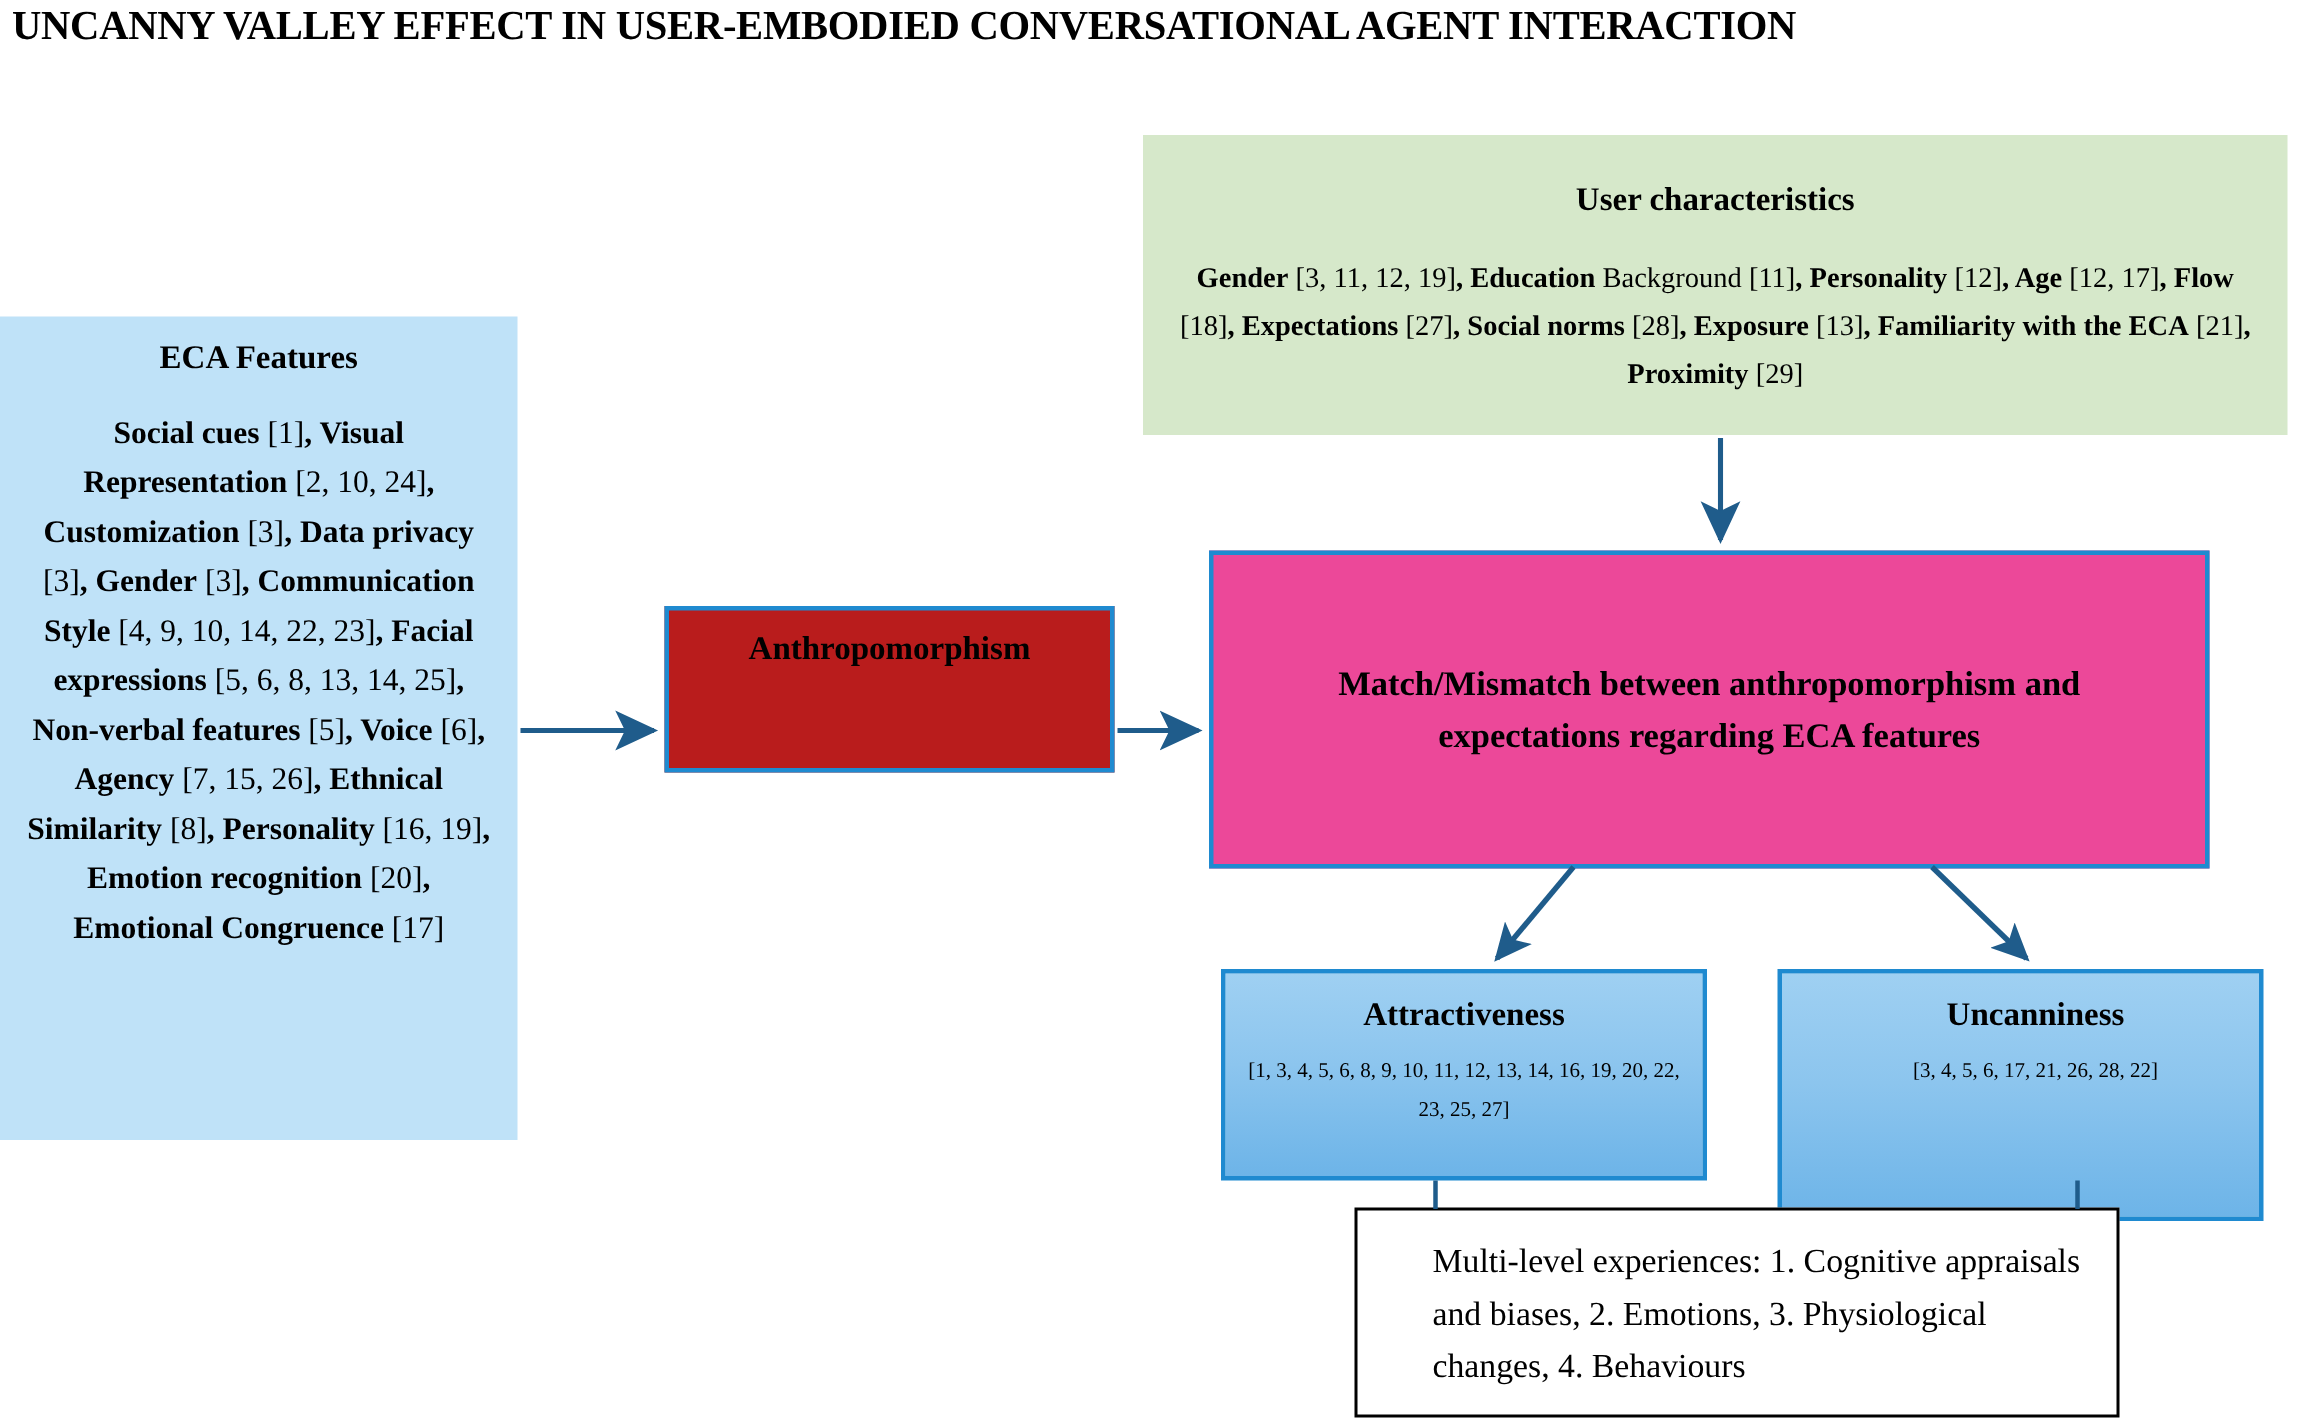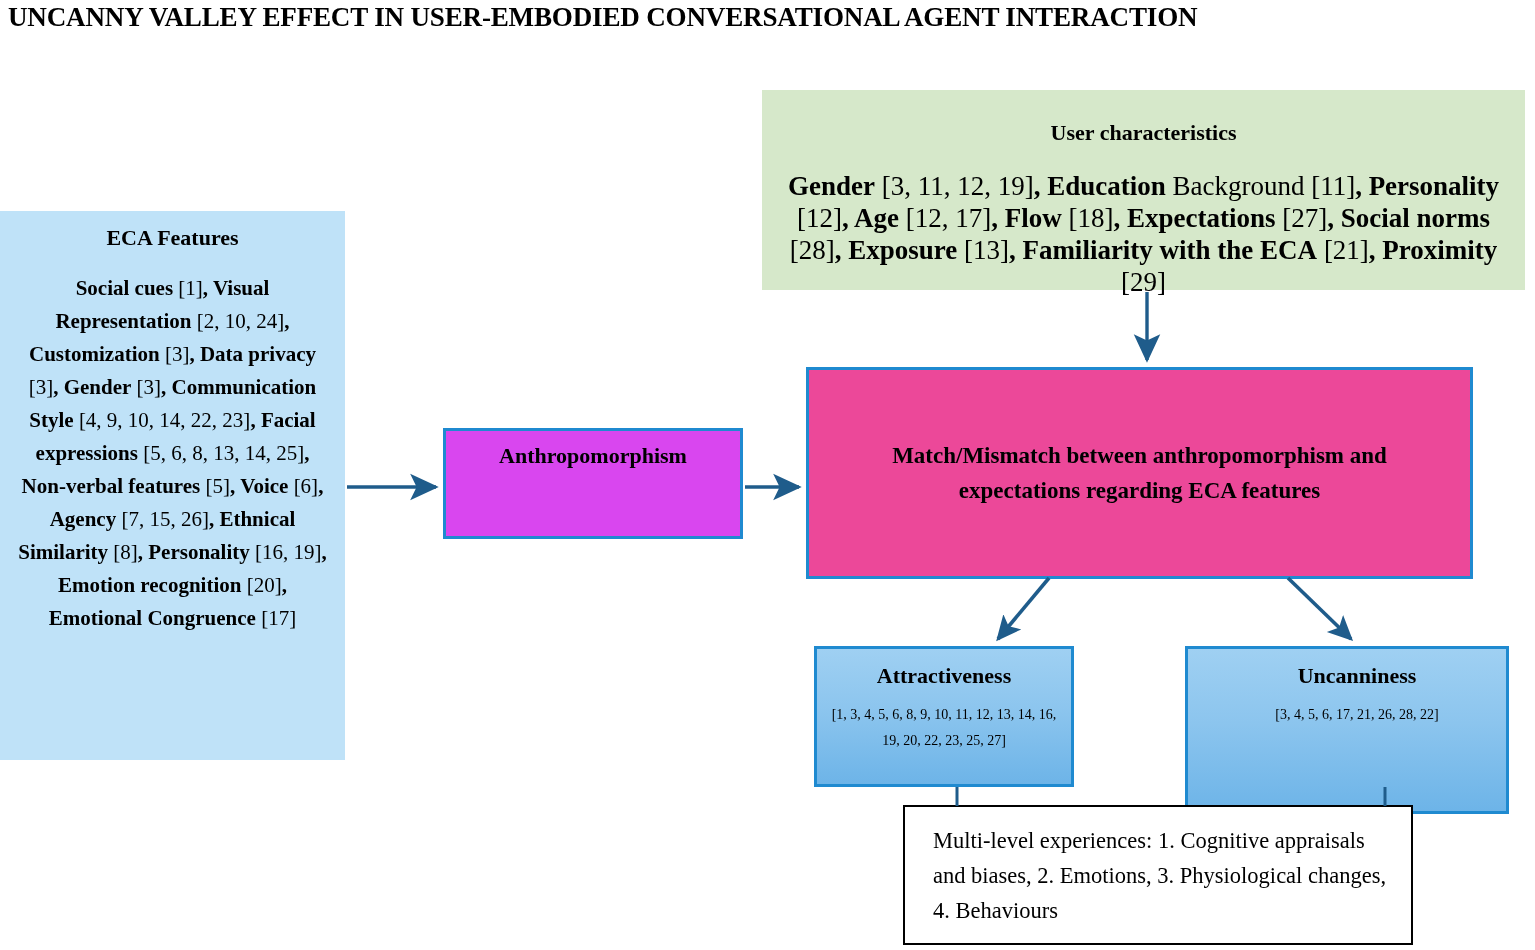--- a/index.html
+++ b/index.html
@@ -71,34 +71,34 @@
     left: 762px;
     top: 90px;
     width: 763px;
     height: 200px;
     background: #d6e8ca;
     box-sizing: border-box;
     padding: 14px 18px 0 18px;
   }
   #user-box .box-title { font-size: 22px; margin-top: 16px; }
   #user-box .box-body {
-    font-size: 27px;
+    font-size: 19px;
     line-height: 32px;
     margin-top: 24px;
     text-align: center;
   }
 
   
   #anthro-box {
     position: absolute;
     left: 443px;
-    top: 428px;
+    top: 404px;
     width: 300px;
     height: 111px;
-    background: #d946ef;
+    background: #b91c1c;
     border: 3px solid #1f8ad0;
     box-sizing: border-box;
     padding-top: 12px;
   }
   #anthro-box .box-title { font-size: 22px; }
   #anthro-box .box-body { font-size: 19.5px; margin-top: 14px; }
 
   
   #match-box {
     position: absolute;
@@ -126,21 +126,21 @@
     border: 3px solid #1f8ad0;
     box-sizing: border-box;
     padding-top: 14px;
   }
   .grad-box .box-title { font-size: 22px; }
   .grad-box .box-body { font-size: 14px; line-height: 26px; margin-top: 13px; padding: 0 10px; }
 
   #attract-box {
     left: 814px;
     top: 646px;
-    width: 260px;
+    width: 324px;
     height: 141px;
   }
   #uncanny-box {
     left: 1185px;
     top: 646px;
     width: 324px;
     height: 168px;
     padding-left: 20px;
   }
 
@@ -153,21 +153,21 @@
     height: 140px;
     background: #ffffff;
     border: 2px solid #000000;
     box-sizing: border-box;
     display: flex;
     align-items: center;
   }
   #callout-box .callout-text {
     font-size: 22.5px;
     line-height: 35px;
-    padding: 0 16px 0 28px;
+    padding: 0 16px 0 50px;
     text-align: left;
   }
 
   
   #connectors {
     position: absolute;
     left: 0;
     top: 0;
     width: 1535px;
     height: 950px;

